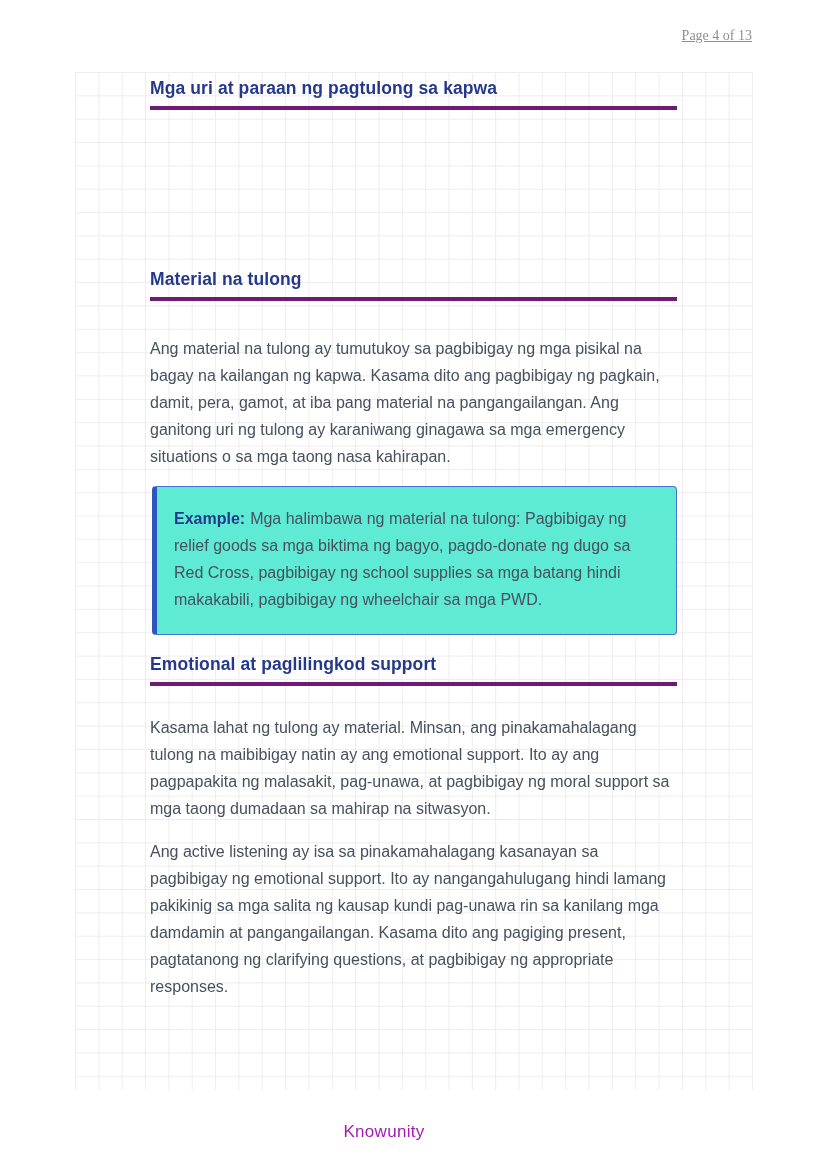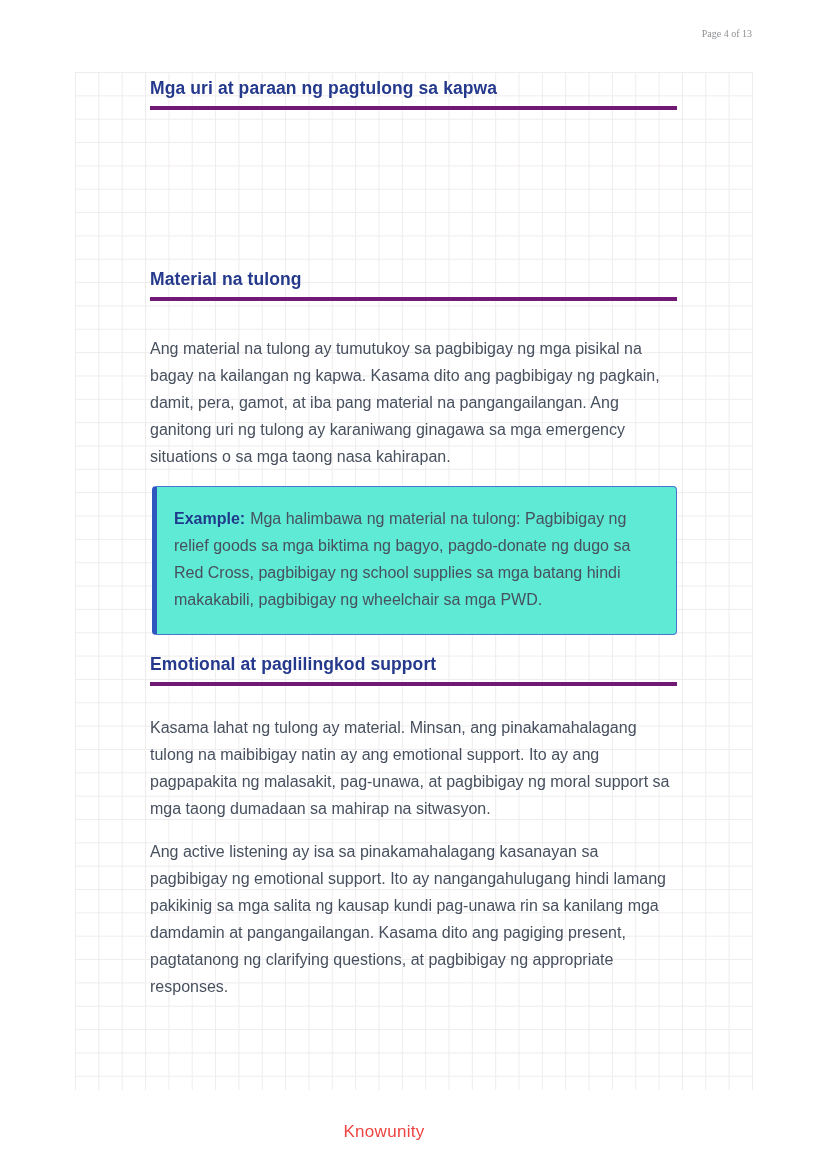--- a/index.html
+++ b/index.html
@@ -10,22 +10,23 @@
     height: 1171px;
     background: #ffffff;
     overflow: hidden;
     font-family: "Liberation Sans", sans-serif;
   }
   .page-indicator {
     position: absolute;
     top: 28px;
     right: 76px;
     font-family: "Liberation Serif", serif;
-    font-size: 10px;
+    font-size: 14px;
     color: #8d8f91;
+    text-decoration: underline;
   }
   .grid-bg {
     position: absolute;
     left: 75px;
     top: 72px;
     width: 678px;
     height: 1018px;
     background-image:
       linear-gradient(to right, #efecee 1px, transparent 1px),
       linear-gradient(to bottom, #efecee 1px, transparent 1px);
@@ -67,21 +68,21 @@
     color: #1e3a8a;
     margin-right: 5px;
   }
   .footer-brand {
     position: absolute;
     top: 1122px;
     left: 0;
     width: 768px;
     text-align: center;
     font-size: 17px;
-    color: #ef4444;
+    color: #a21caf;
     letter-spacing: 0.3px;
   }
 </style>
 </head>
 <body>
 
 <div class="page">
 
   <div class="page-indicator">Page 4 of 13</div>
 

